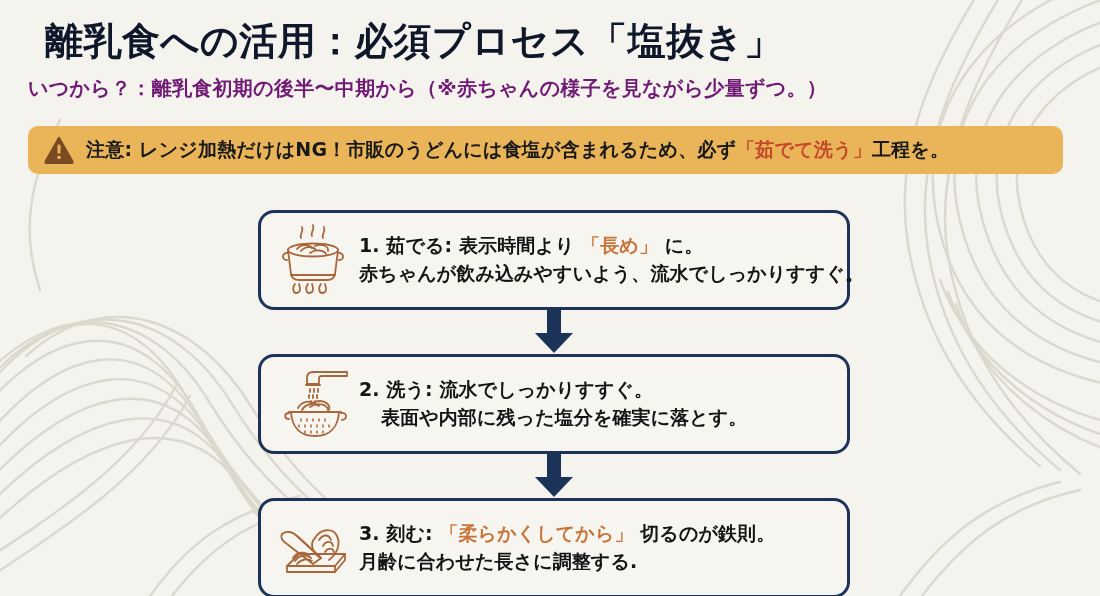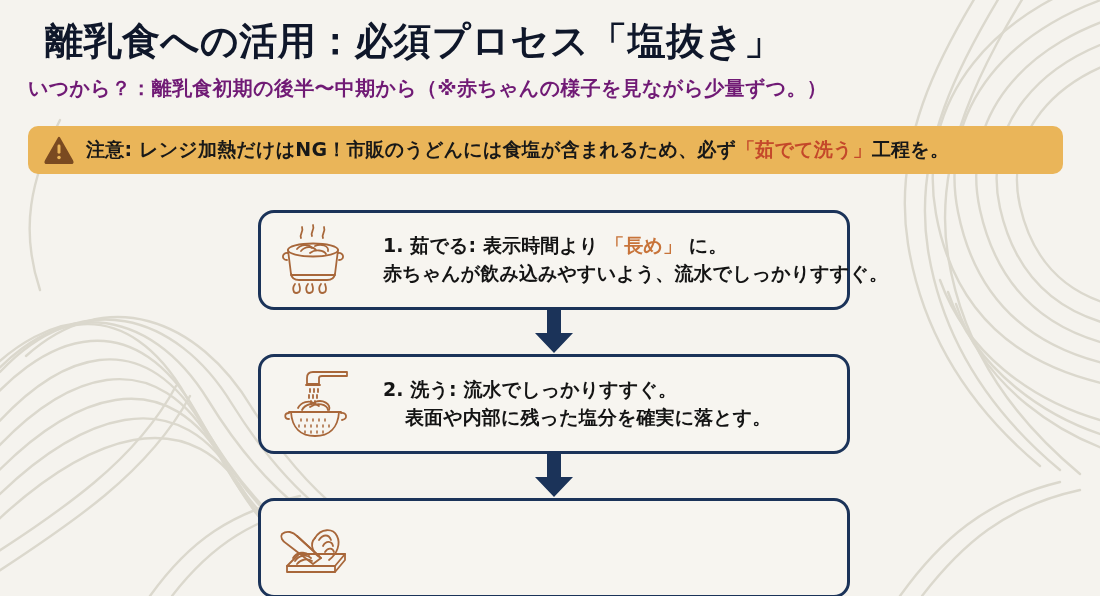--- a/index.html
+++ b/index.html
@@ -119,21 +119,20 @@
     display: block;
   }
 
   .step-text {
     font-size: 19px;
     font-weight: 700;
     line-height: 1.45;
     color: #141414;
     letter-spacing: .1px;
     white-space: nowrap;
-    margin-left: 24px;
   }
   .step-text .hl { color: #c8743a; }
   .step-text .ln2 { display: block; }
   .step-text .indent { padding-left: 22px; text-align: right; }
 
   
   .arrow {
     width: 592px;
     height: 44px;
     display: flex;
@@ -278,16 +277,20 @@
           <path d="M36 28 C 42 18, 54 18, 58 26 C 62 34, 58 44, 50 50"></path>
           <path d="M40 30 C 44 24, 50 24, 52 30"></path>
           <path d="M44 36 C 47 30, 53 31, 54 36"></path>
           <path d="M46 42 C 49 37, 54 38, 55 42"></path>
           <path d="M36 28 C 30 34, 34 44, 42 48"></path>
           <path d="M14 48 C 18 42, 26 41, 30 45"></path>
           <path d="M16 51 C 20 45, 28 44, 32 48"></path>
           <path d="M18 54 C 22 49, 29 48, 33 51"></path>
         </g>
       </svg>
+      <div class="step-text">
+        <span>3. 刻む: </span><span class="hl">「柔らかくしてから」</span><span> 切るのが鉄則。</span>
+        <span class="ln2">月齢に合わせた長さに調整する.</span>
+      </div>
     </div>
 
   </div>
 </div>
 
 </body></html>

